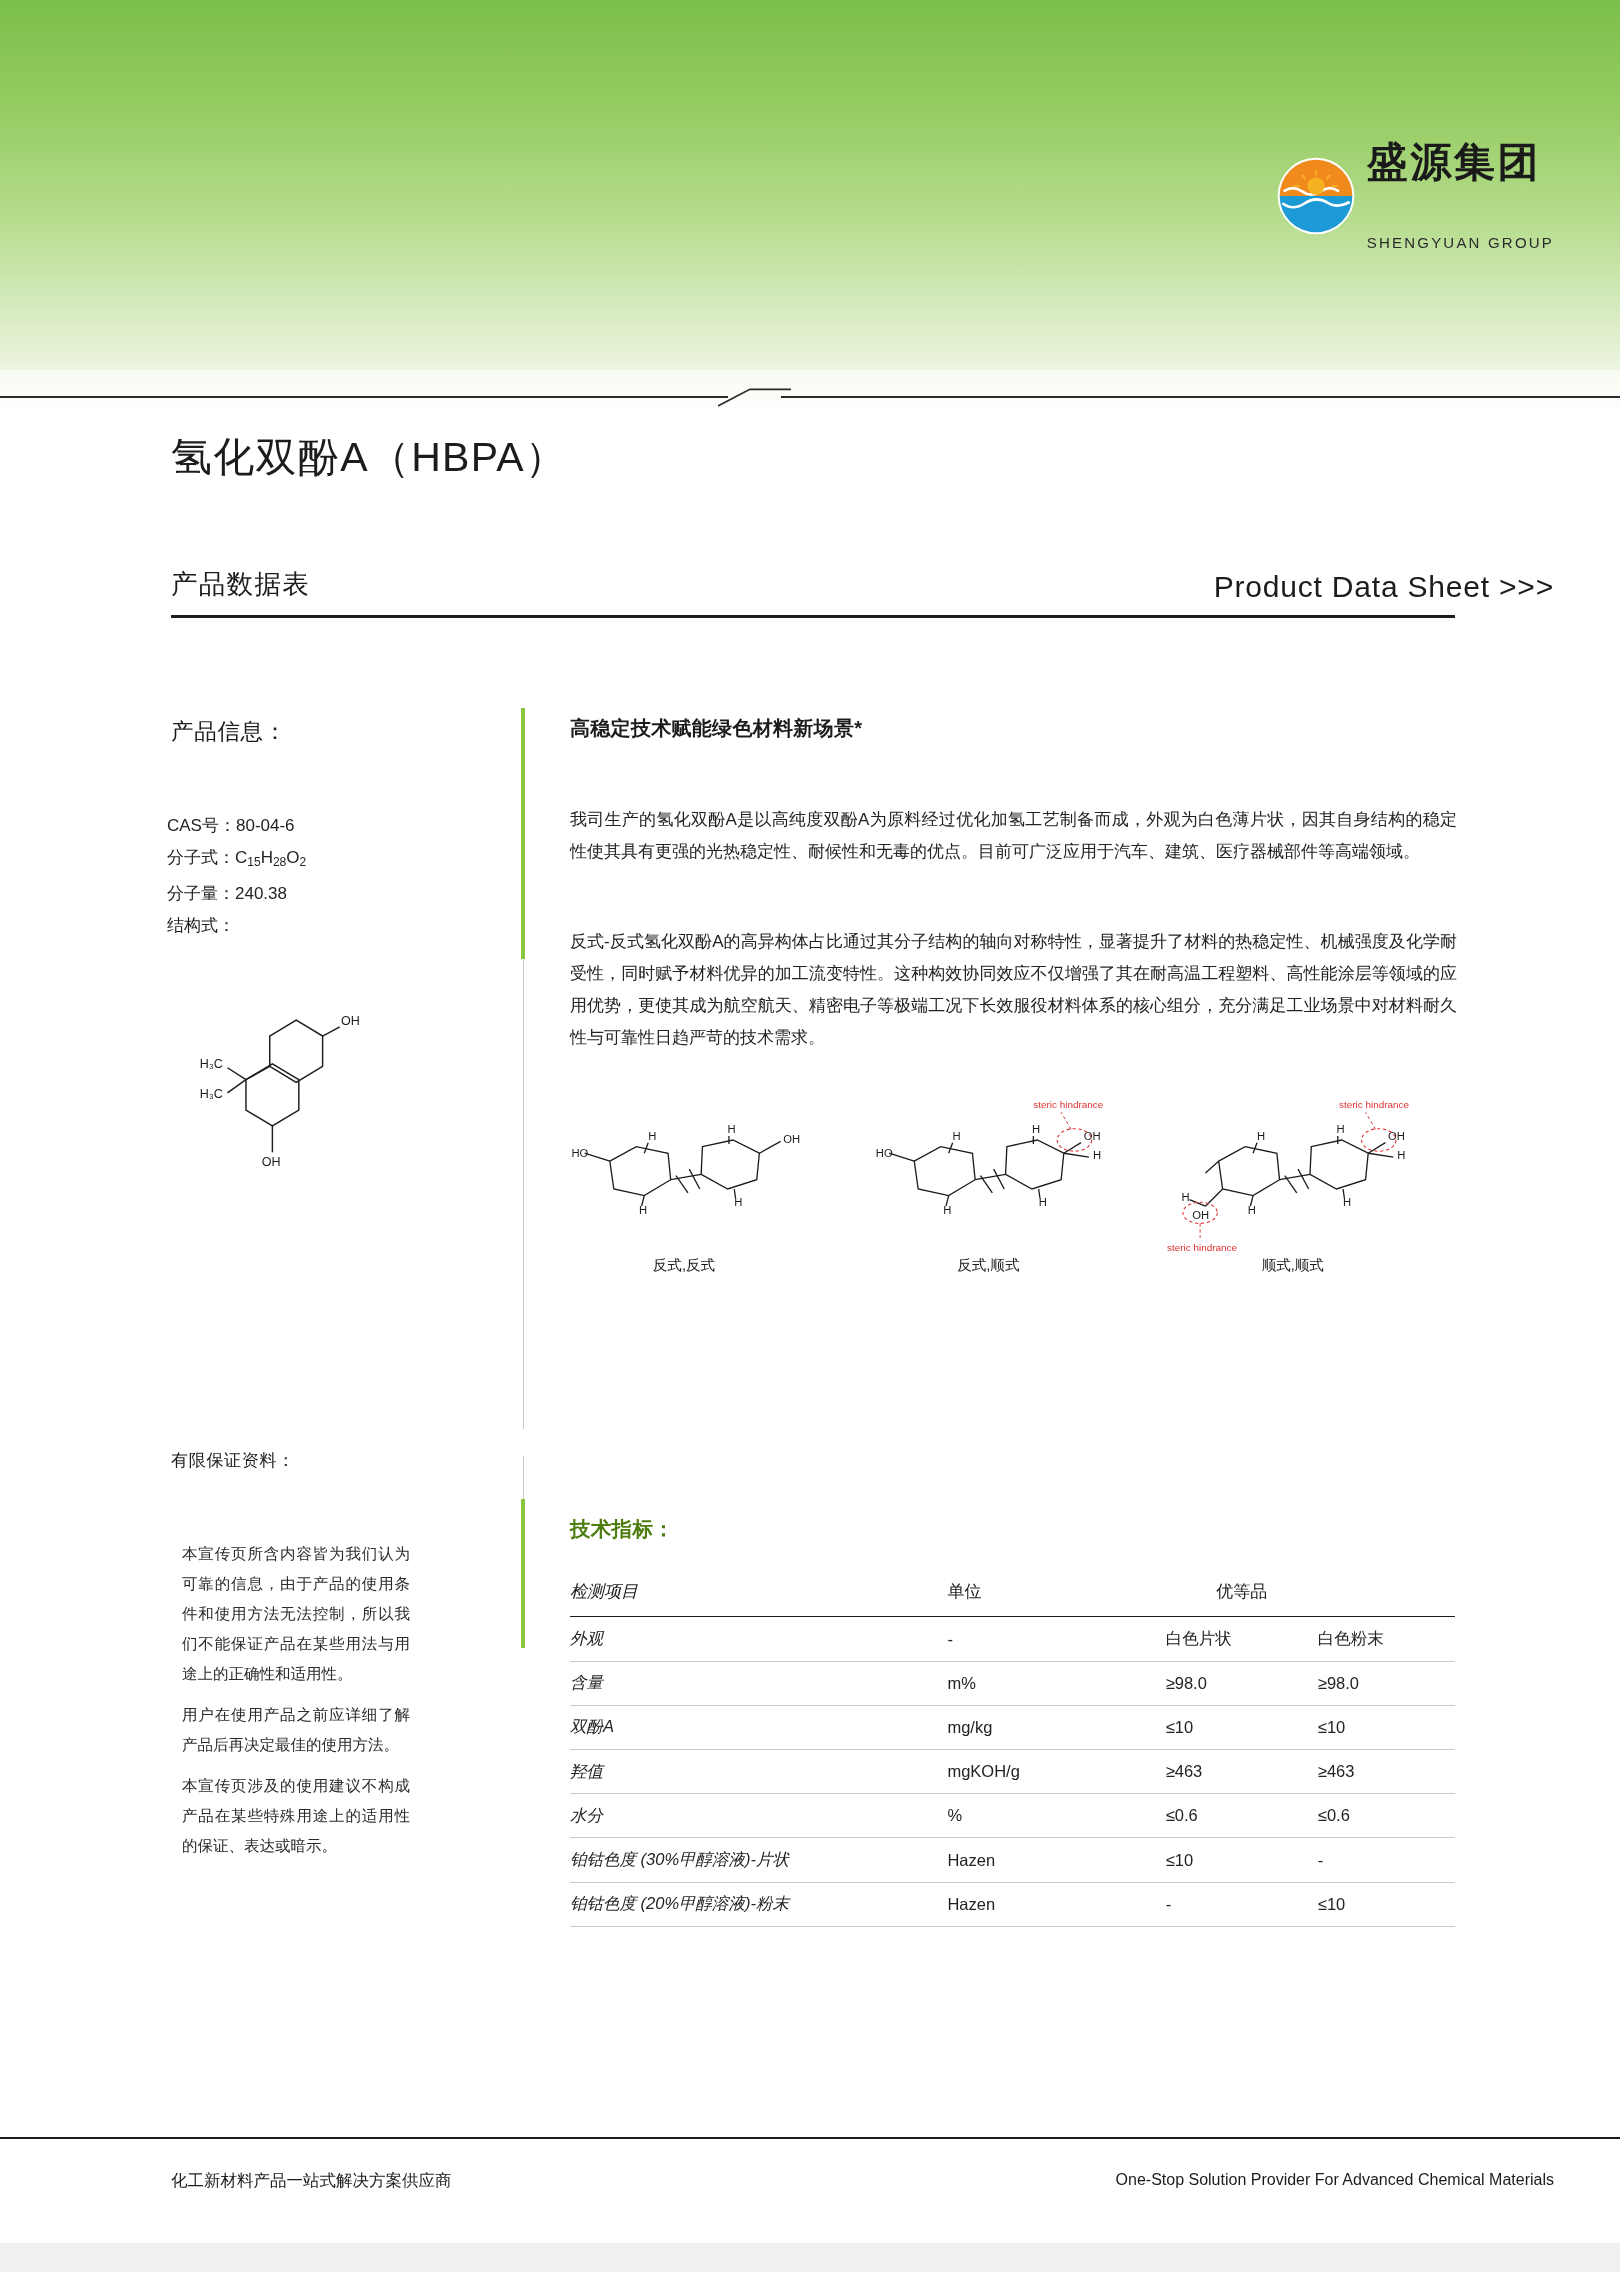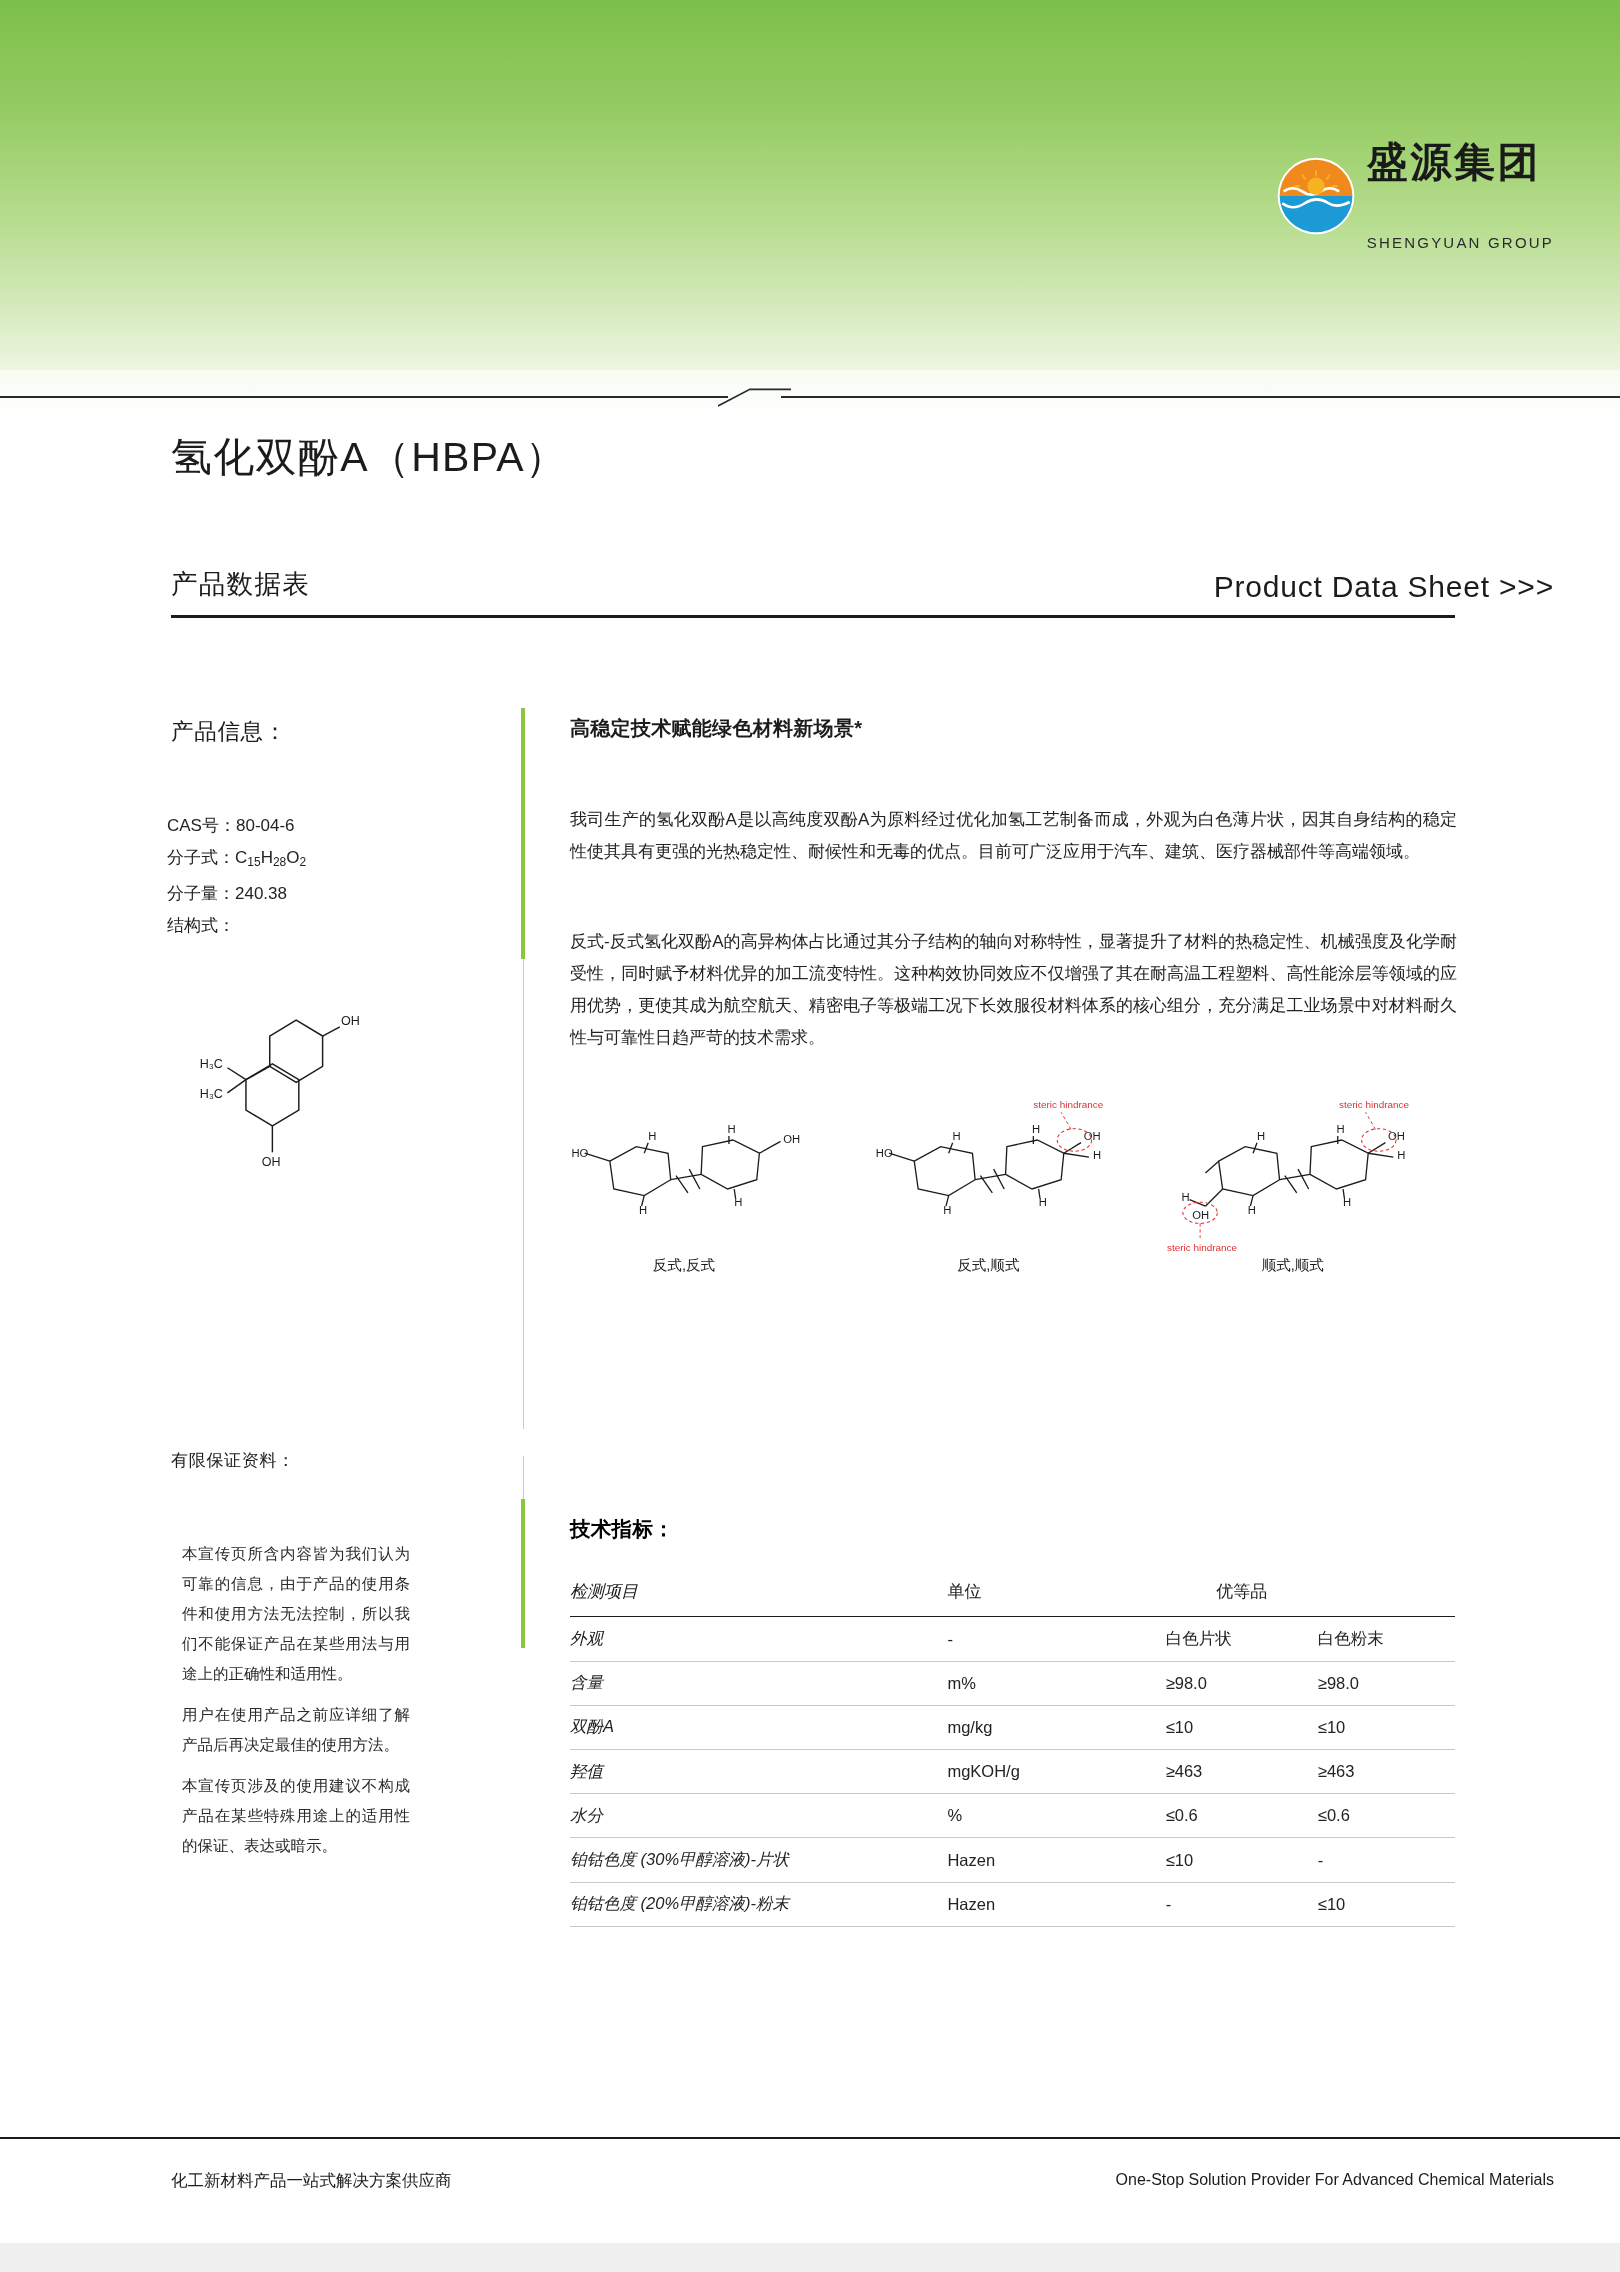--- a/index.html
+++ b/index.html
@@ -179,21 +179,21 @@
     color: #232323;
     text-align: justify;
   }
   .r-para.p1 { top: 804px; }
   .r-para.p2 { top: 926px; }
   .tech-h {
     position: absolute;
     left: 570px; top: 1515px;
     font-size: 20.5px;
     font-weight: bold;
-    color: #000000;
+    color: #4d7c0f;
     letter-spacing: 0.3px;
   }
   table.spec {
     position: absolute;
     left: 570px; top: 1571px;
     width: 885px;
     border-collapse: collapse;
     font-size: 16.5px;
     color: #232323;
   }

